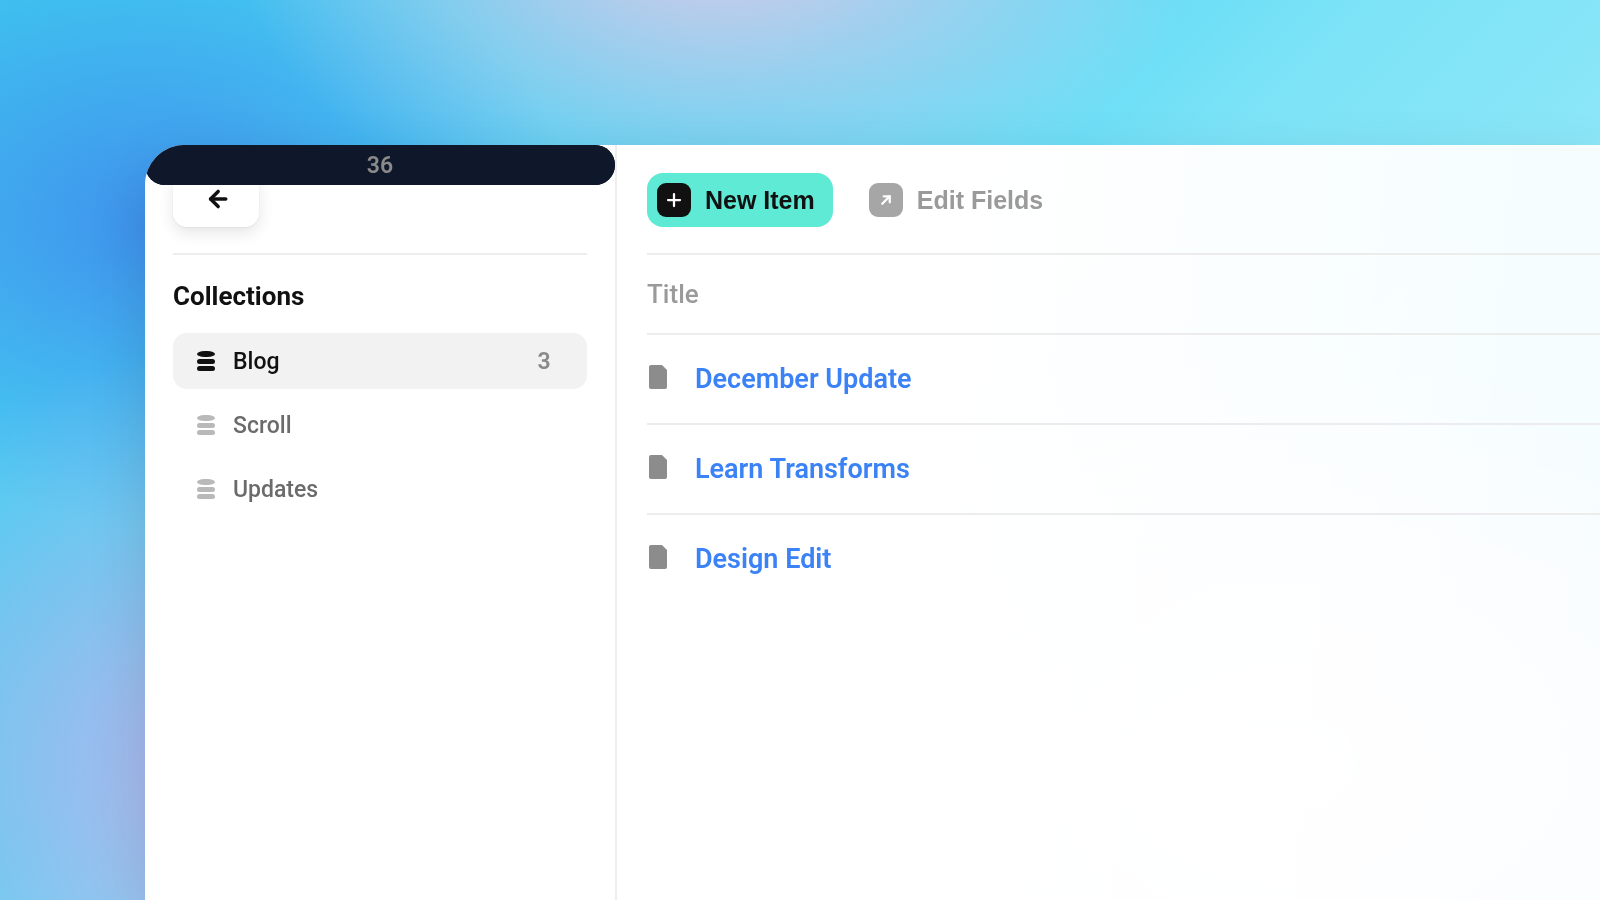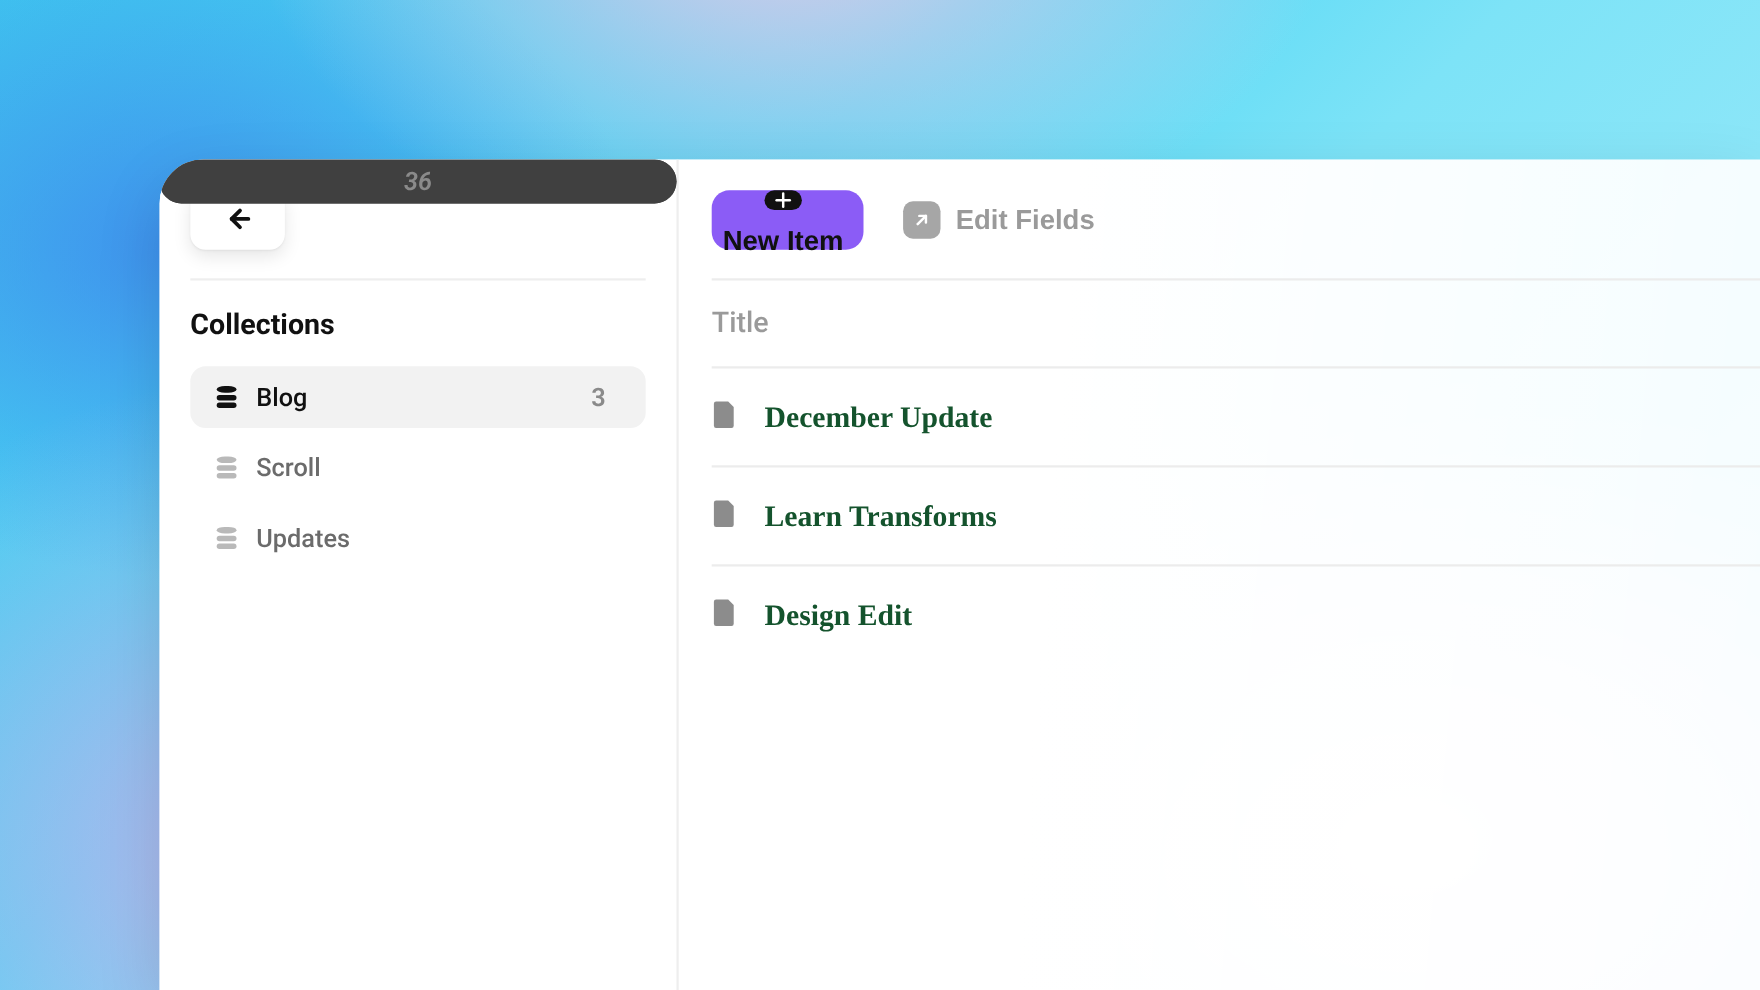--- a/index.html
+++ b/index.html
@@ -73,21 +73,21 @@
   .coll-item .label { margin-left: 12px; font-size: 23px; font-weight: 500; color: #111; }
   .coll-item.muted .label { color: #6b6b6b; }
   .coll-item .spacer { flex: 1; }
   .count-pill {
     min-width: 42px; height: 40px;
     padding: 0 12px;
     display: flex; align-items: center; justify-content: center;
     border-radius: 20px;
     font-size: 23px; font-weight: 600; color: #8a8a8a;
   }
-  .count-pill.bg { background: #404040; font-style: italic; }
+  .count-pill.bg { background: #0f172a; }
 
   .db-icon { display: inline-flex; flex-direction: column; gap: 2px; }
   .db-icon span { display: block; width: 18px; height: 5px; border-radius: 3px; }
   .db-icon.dark span { background: #111; }
   .db-icon.grey span { background: #b9b9b9; }
   .db-icon span:first-child { height: 6px; border-radius: 50%/60%; }
 
   .plus-icon { width: 20px; height: 20px; position: relative; }
   .plus-icon::before, .plus-icon::after { content: ""; position: absolute; background: #9a9a9a; border-radius: 2px; }
   .plus-icon::before { left: 8px; top: 0; width: 4px; height: 20px; }
@@ -96,21 +96,21 @@
   
   .main { position: relative; z-index: 2; flex: 1; padding: 28px 0 0 30px; }
   .toolbar { display: flex; gap: 26px; align-items: center; margin-bottom: 26px; }
 
   .btn {
     display: flex; align-items: center; gap: 14px;
     height: 54px; padding: 0 18px 0 10px;
     border-radius: 16px; border: none; cursor: pointer;
     font-size: 25px; font-weight: 700;
   }
-  .btn.primary { background: #8b5cf6; color: #111; flex-direction: column; }
+  .btn.primary { background: #5eead4; color: #111; }
   .btn.secondary { background: transparent; color: #9a9a9a; }
 
   .btn .square {
     width: 34px; height: 34px; border-radius: 9px;
     display: flex; align-items: center; justify-content: center;
   }
   .btn.primary .square { background: #111; }
   .btn.secondary .square { background: #a6a6a6; }
 
   .btn .square svg { width: 18px; height: 18px; stroke: #fff; stroke-width: 3; fill: none; stroke-linecap: round; stroke-linejoin: round; }
@@ -119,21 +119,21 @@
 
   .col-header { font-size: 26px; font-weight: 500; color: #9a9a9a; padding: 24px 0; }
 
   .row {
     display: flex; align-items: center; gap: 24px;
     height: 90px;
     border-top: 2px solid #ececec;
     cursor: pointer;
   }
   .row .doc-icon svg { width: 24px; height: 28px; fill: #8c8c8c; }
-  .row .title { font-size: 27px; font-weight: 600; color: #14532d; font-family: Liberation Serif, serif; }
+  .row .title { font-size: 27px; font-weight: 600; color: #3b82f6; }
 </style>
 </head>
 <body>
 
 <div class="bg"></div>
 
 <div class="panel">
 
   <aside class="sidebar">
     <button class="back-btn">

